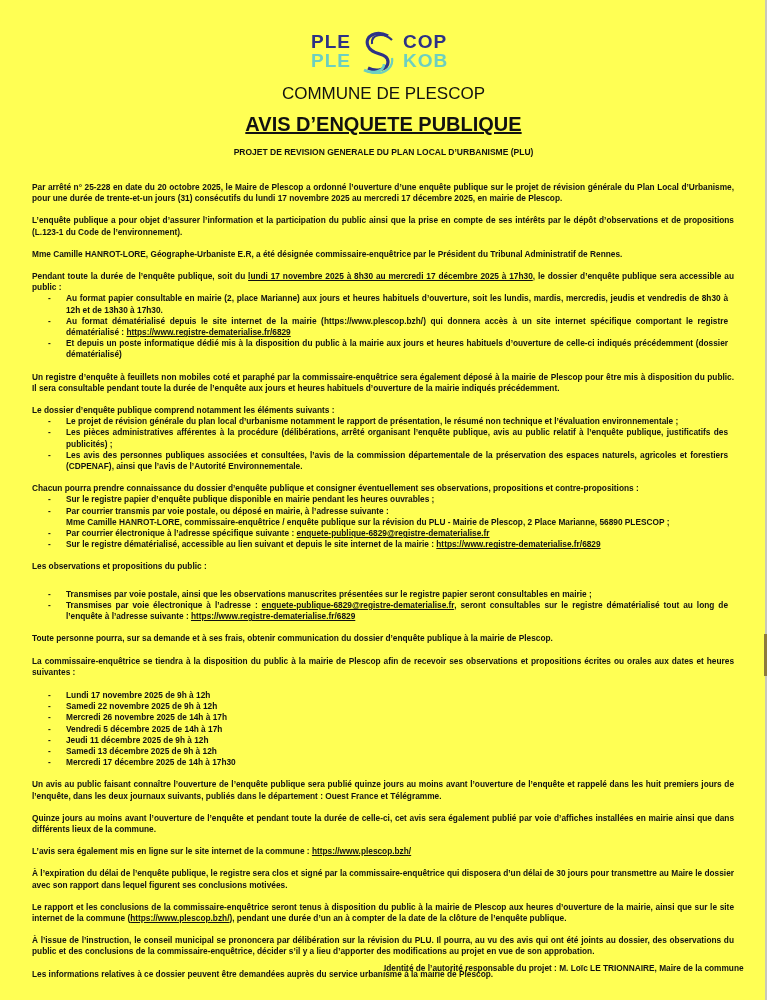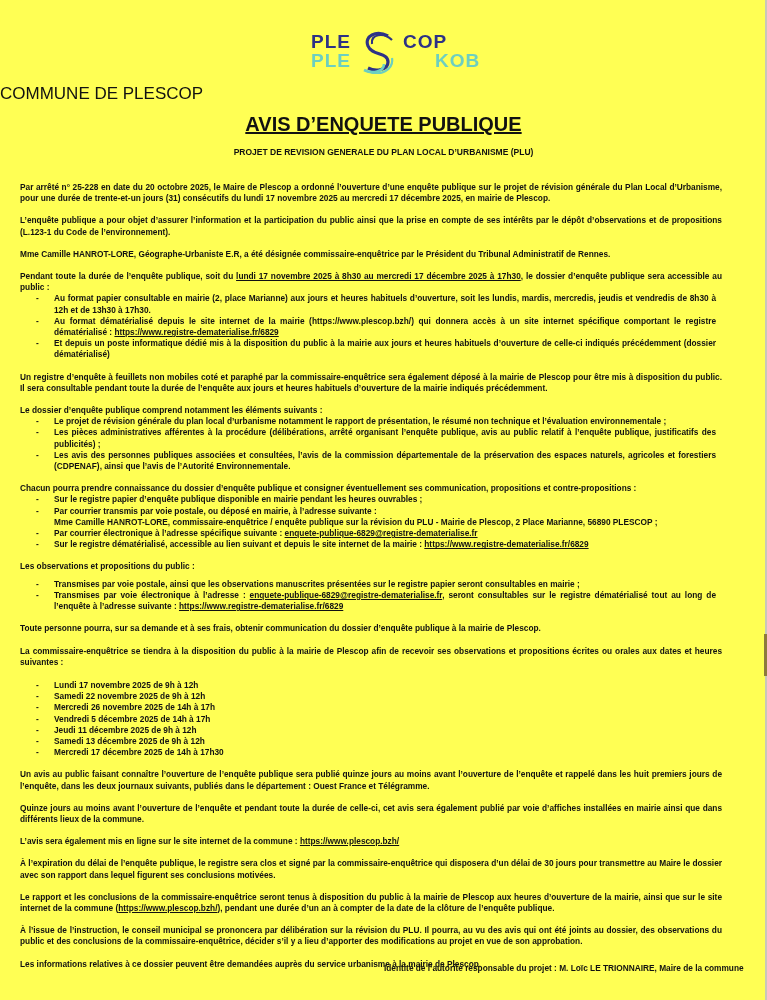--- a/index.html
+++ b/index.html
@@ -12,25 +12,25 @@
   }
   .page { position: absolute; left: 0; top: 0; width: 765px; height: 1000px; background: #ffff54; border-radius: 22px; }
   .scroll-track { position: absolute; right: 0; top: 0; width: 2px; height: 1000px; background: #c8c8b8; }
   .scroll-thumb { position: absolute; right: 0; top: 634px; width: 3px; height: 42px; background: #8d7a3c; }
 
   .logo { position: absolute; left: 311px; top: 32px; width: 150px; height: 42px; }
   .logo .row { position: absolute; font-weight: bold; font-size: 19px; letter-spacing: 1px; line-height: 19px; }
   .logo .r1 { color: #2d3286; }
   .logo .r2 { color: #6dcfc0; }
 
-  .commune { position: absolute; top: 84px; left: 0; width: 767px; font-size: 17px; }
+  .commune { position: absolute; top: 84px; left: 0; width: 767px; text-align: center; font-size: 17px; }
   .title { position: absolute; top: 113px; left: 0; width: 767px; text-align: center; font-size: 20px; font-weight: bold; text-decoration: underline; }
   .subtitle { position: absolute; top: 147px; left: 0; width: 767px; text-align: center; font-size: 8.5px; font-weight: bold; }
 
-  .body { position: absolute; left: 20px; top: 182px; width: 702px; font-size: 8.3px; font-weight: bold; line-height: 11.2px; }
+  .body { position: absolute; left: 32px; top: 182px; width: 702px; font-size: 8.3px; font-weight: bold; line-height: 11.2px; }
   .body p { margin: 0 0 11px 0; text-align: justify; }
   .body ul { list-style: none; margin: 0 6px 11px 0; padding: 0 0 0 34px; }
   .body ul li { position: relative; text-align: justify; }
   .body ul li::before { content: "-"; position: absolute; left: -18px; }
   .u { text-decoration: underline; }
   .dates { margin-top: 12px !important; }
   .sig { position: absolute; left: 340px; top: 963px; font-size: 8.3px; font-weight: bold; padding-left: 44px; }
 </style>
 </head>
 <body>
@@ -40,21 +40,21 @@
   <div class="logo">
     <span class="row r1" style="left:0;top:0;">PLE</span>
     <span class="row r2" style="left:0;top:19px;">PLE</span>
     <svg style="position:absolute;left:47px;top:-2px;" width="40" height="44" viewBox="0 0 40 44">
       <path d="M30 6 C18 0 6 6 10 16 C14 26 30 22 30 32 C30 40 18 42 10 38" fill="none" stroke="#2d3286" stroke-width="3.2"></path>
       <path d="M34 10 C26 2 12 4 14 14" fill="none" stroke="#2d3286" stroke-width="2.2"></path>
       <path d="M26 34 C26 42 14 44 6 40" fill="none" stroke="#6dcfc0" stroke-width="2.6"></path>
       <path d="M34 28 C36 40 22 46 12 42" fill="none" stroke="#6dcfc0" stroke-width="2.2"></path>
     </svg>
     <span class="row r1" style="left:92px;top:0;">COP</span>
-    <span class="row r2" style="left:92px;top:19px;margin-left:32px;">KOB</span>
+    <span class="row r2" style="left:92px;top:19px;">KOB</span>
   </div>
 
   <div class="commune">COMMUNE DE PLESCOP</div>
   <div class="title">AVIS D’ENQUETE PUBLIQUE</div>
   <div class="subtitle">PROJET DE REVISION GENERALE DU PLAN LOCAL D’URBANISME (PLU)</div>
 
   <div class="body">
     <p>Par arrêté n° 25-228 en date du 20 octobre 2025, le Maire de Plescop a ordonné l’ouverture d’une enquête publique sur le projet de révision générale du Plan Local d’Urbanisme, pour une durée de trente-et-un jours (31) consécutifs du lundi 17 novembre 2025 au mercredi 17 décembre 2025, en mairie de Plescop.</p>
     <p>L’enquête publique a pour objet d’assurer l’information et la participation du public ainsi que la prise en compte de ses intérêts par le dépôt d’observations et de propositions (L.123-1 du Code de l’environnement).</p>
     <p>Mme Camille HANROT-LORE, Géographe-Urbaniste E.R, a été désignée commissaire-enquêtrice par le Président du Tribunal Administratif de Rennes.</p>
@@ -68,29 +68,29 @@
 
     <p>Un registre d’enquête à feuillets non mobiles coté et paraphé par la commissaire-enquêtrice sera également déposé à la mairie de Plescop pour être mis à disposition du public. Il sera consultable pendant toute la durée de l’enquête aux jours et heures habituels d’ouverture de la mairie indiqués précédemment.</p>
 
     <p style="margin-bottom:0">Le dossier d’enquête publique comprend notamment les éléments suivants :</p>
     <ul>
       <li>Le projet de révision générale du plan local d’urbanisme notamment le rapport de présentation, le résumé non technique et l’évaluation environnementale ;</li>
       <li>Les pièces administratives afférentes à la procédure (délibérations, arrêté organisant l’enquête publique, avis au public relatif à l’enquête publique, justificatifs des publicités) ;</li>
       <li>Les avis des personnes publiques associées et consultées, l’avis de la commission départementale de la préservation des espaces naturels, agricoles et forestiers (CDPENAF), ainsi que l’avis de l’Autorité Environnementale.</li>
     </ul>
 
-    <p style="margin-bottom:0">Chacun pourra prendre connaissance du dossier d’enquête publique et consigner éventuellement ses communication, propositions et contre-propositions :</p>
+    <p style="margin-bottom:0">Chacun pourra prendre connaissance du dossier d’enquête publique et consigner éventuellement ses observations, propositions et contre-propositions :</p>
     <ul>
       <li>Sur le registre papier d’enquête publique disponible en mairie pendant les heures ouvrables ;</li>
       <li><span>Par courrier transmis par voie postale, ou déposé en mairie, à l’adresse suivante :</span><br><span>Mme Camille HANROT-LORE, commissaire-enquêtrice / enquête publique sur la révision du PLU - Mairie de Plescop, 2 Place Marianne, 56890 PLESCOP ;</span></li>
       <li><span>Par courrier électronique à l’adresse spécifique suivante : </span><span class="u">enquete-publique-6829@registre-dematerialise.fr</span></li>
       <li><span>Sur le registre dématérialisé, accessible au lien suivant et depuis le site internet de la mairie : </span><span class="u">https://www.registre-dematerialise.fr/6829</span></li>
     </ul>
 
-    <p style="margin-bottom:6px">Les observations et propositions du public :</p>
+    <p style="margin-bottom:16px">Les observations et propositions du public :</p>
     <ul>
       <li>Transmises par voie postale, ainsi que les observations manuscrites présentées sur le registre papier seront consultables en mairie ;</li>
       <li><span>Transmises par voie électronique à l’adresse : </span><span class="u">enquete-publique-6829@registre-dematerialise.fr</span><span>, seront consultables sur le registre dématérialisé tout au long de l’enquête à l’adresse suivante : </span><span class="u">https://www.registre-dematerialise.fr/6829</span></li>
     </ul>
 
     <p>Toute personne pourra, sur sa demande et à ses frais, obtenir communication du dossier d’enquête publique à la mairie de Plescop.</p>
     <p style="margin-bottom:0">La commissaire-enquêtrice se tiendra à la disposition du public à la mairie de Plescop afin de recevoir ses observations et propositions écrites ou orales aux dates et heures suivantes :</p>
     <ul class="dates">
       <li>Lundi 17 novembre 2025 de 9h à 12h</li>
       <li>Samedi 22 novembre 2025 de 9h à 12h</li>

